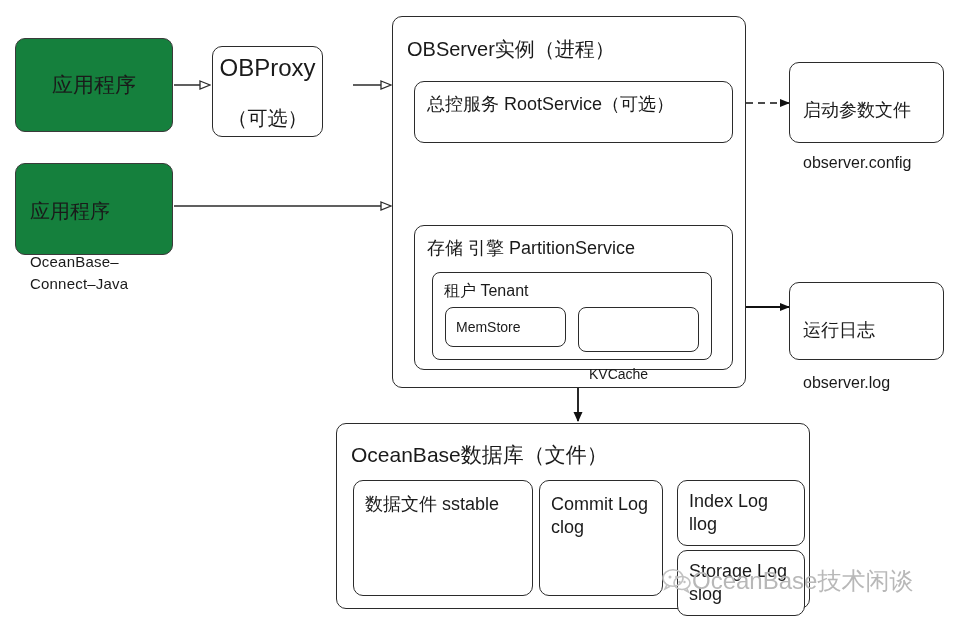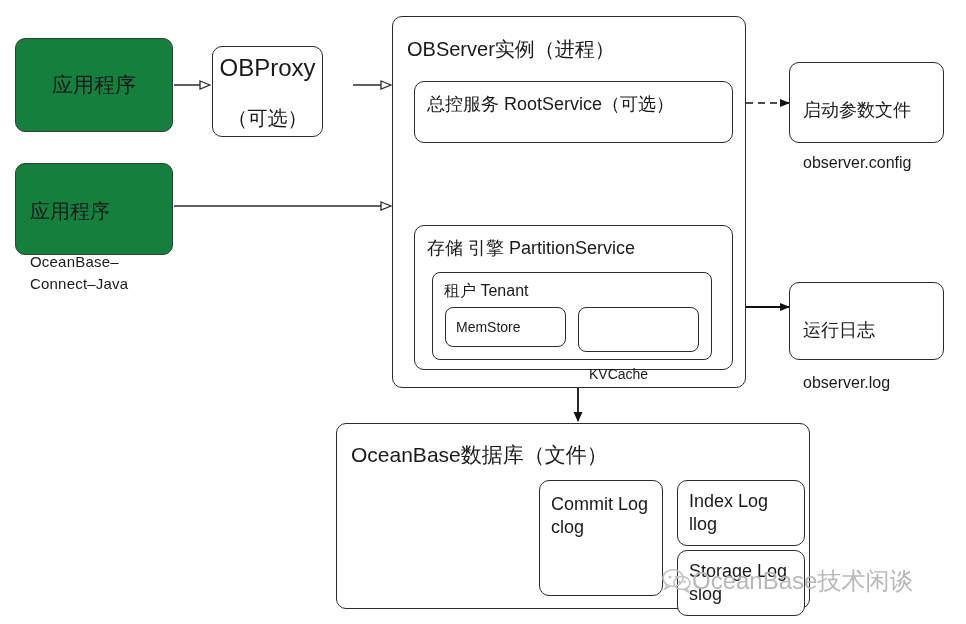--- a/index.html
+++ b/index.html
@@ -171,20 +171,23 @@
     <div class="tl-label" style="left:13px; top:11px;">
       <span class="t-file-main">运行日志</span>
       <span class="t-file-sub">observer.log</span>
     </div>
   </div>
 
   <div class="node" style="left:336px; top:423px; width:474px; height:186px;">
 
     <div class="node-label t-db-title" style="left:14px; top:18px;">OceanBase数据库（文件）</div>
 
+    <div class="node" style="left:16px; top:56px; width:180px; height:116px;">
+      <div class="node-label t-card" style="left:11px; top:12px;">数据文件 sstable</div>
+    </div>
 
     <div class="node" style="left:202px; top:56px; width:124px; height:116px;">
       <div class="node-label t-card" style="left:11px; top:12px;">Commit Log
 clog</div>
     </div>
 
     <div class="node" style="left:340px; top:56px; width:128px; height:66px;">
       <div class="node-label t-card" style="left:11px; top:9px;">Index Log
 llog</div>
     </div>

